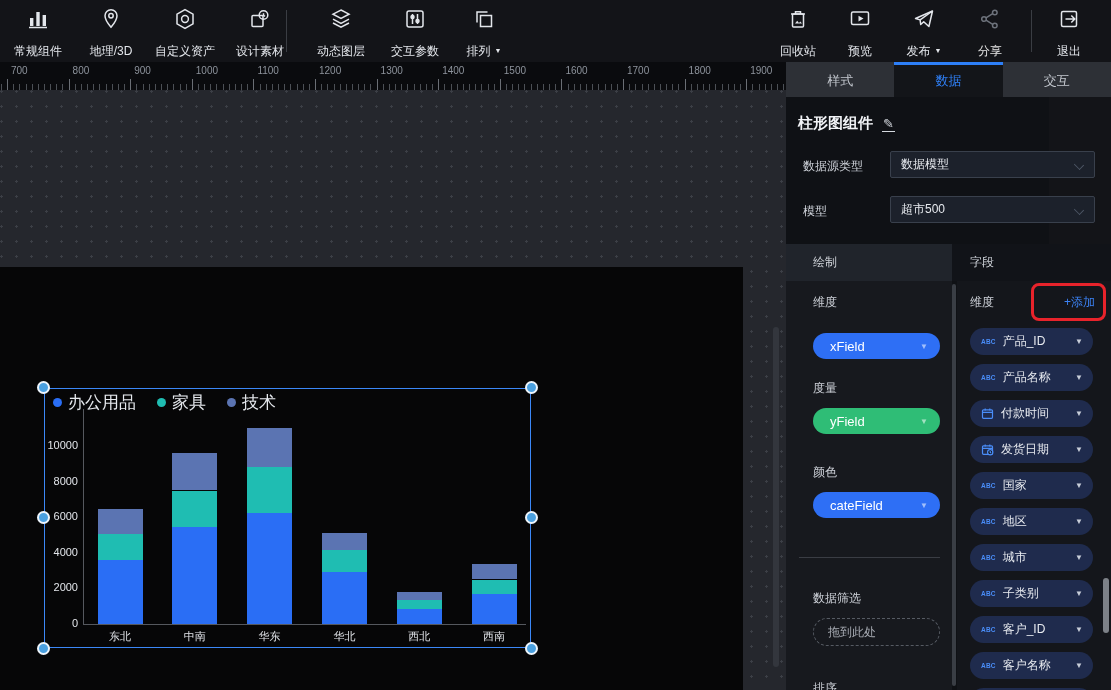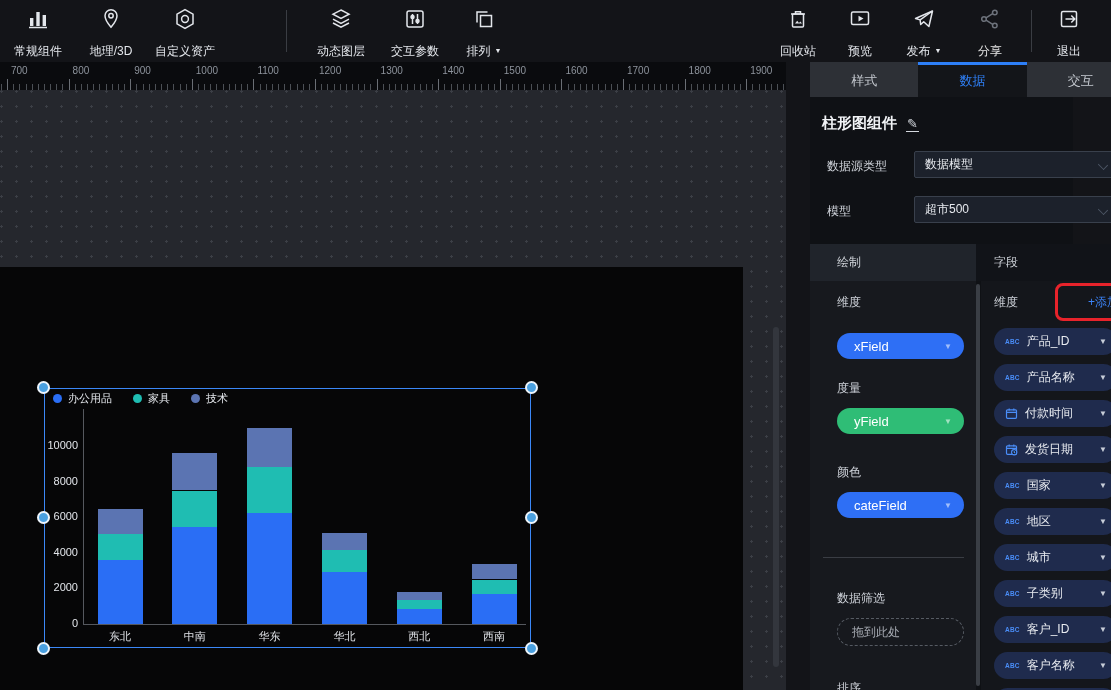--- a/index.html
+++ b/index.html
@@ -34,28 +34,28 @@
                   background:#33363d; border-radius:3px; }
 
   
   #chart-component { position:absolute; left:44px; top:121px; width:487px; height:260px; }
   .sel-border { position:absolute; inset:0; border:1px solid #3b87f7; pointer-events:none; }
   .sel-handle { position:absolute; width:13px; height:13px; border-radius:50%;
                 background:#4aa0e0; border:2px solid #eef5fc; }
   #legend { position:absolute; left:9px; top:3px; display:flex; gap:21px; }
   .lg-item { display:flex; align-items:center; gap:6px; }
   .lg-dot { width:9px; height:9px; border-radius:50%; }
-  .lg-label { font-size:11px; color:#e6e9ee; }
+  .lg-label { font-size:17px; color:#e6e9ee; }
   .ytick { position:absolute; left:0; width:34px; text-align:right; font-size:11px; color:#e2e5ea; }
   .catlab { position:absolute; width:64px; text-align:center; font-size:11px; color:#e2e5ea; top:241px; }
   .axis { position:absolute; background:#55585e; }
   .barseg { position:absolute; }
 
   
-  #panel { position:absolute; left:786px; top:62px; width:263px; height:628px; background:#0f1115; z-index:25;margin-left:24px; }
+  #panel { position:absolute; left:786px; top:62px; width:263px; height:628px; background:#0f1115; z-index:25; }
   #tabbar { position:absolute; left:0; top:0; width:325px; height:35px; display:flex; }
   .tab { flex:1; display:flex; align-items:center; justify-content:center; font-size:13px;
          color:#c5c9d0; background:#2d3036; border-top:3px solid #2d3036; cursor:pointer; }
   .tab.active { background:#131519; color:#2f80f8; border-top:3px solid #2d7ff7; }
   #comp-title { position:absolute; left:12px; top:52px; font-size:15px; font-weight:bold; color:#f2f4f7; }
   #edit-icon { display:inline-block; font-size:13px; font-weight:normal; color:#d5d9df;
                border-bottom:1px solid #d5d9df; margin-left:9px; padding:0 1px 0 1px; cursor:pointer; }
   .form-label { position:absolute; left:17px; font-size:12px; color:#cfd3da; }
   .select { position:absolute; left:104px; width:205px; height:27px; background:#1c212b;
             border:1px solid #39404c; border-radius:2px; display:flex; align-items:center;
@@ -128,20 +128,30 @@
     <div class="tb-item" style="left:143px">
       <span class="tb-icon">
         <svg width="24" height="24" viewBox="0 0 24 24">
             <path d="M12 2.6l8 4.6v9.6l-8 4.6-8-4.6V7.2z"></path>
             <circle cx="12" cy="12" r="3.4"></circle>
           </svg>
       </span>
       <span class="tb-label">自定义资产</span>
     </div>
 
+    <div class="tb-item" style="left:218px">
+      <span class="tb-icon">
+        <svg width="24" height="24" viewBox="0 0 24 24">
+            <rect x="4" y="8.5" width="11" height="11" rx="1"></rect>
+            <circle cx="15.5" cy="8" r="4.3"></circle>
+            <path d="M15.5 6.2v2.2l1.5 1"></path>
+          </svg>
+      </span>
+      <span class="tb-label">设计素材</span>
+    </div>
 
     <div class="tb-divider" style="left:286px"></div>
 
     <div class="tb-item" style="left:299px">
       <span class="tb-icon">
         <svg width="24" height="24" viewBox="0 0 24 24">
             <path d="M12 3l8 4.2-8 4.2-8-4.2z"></path>
             <path d="M4 12.2l8 4.2 8-4.2"></path>
             <path d="M4 16l8 4.2 8-4.2"></path>
           </svg>

